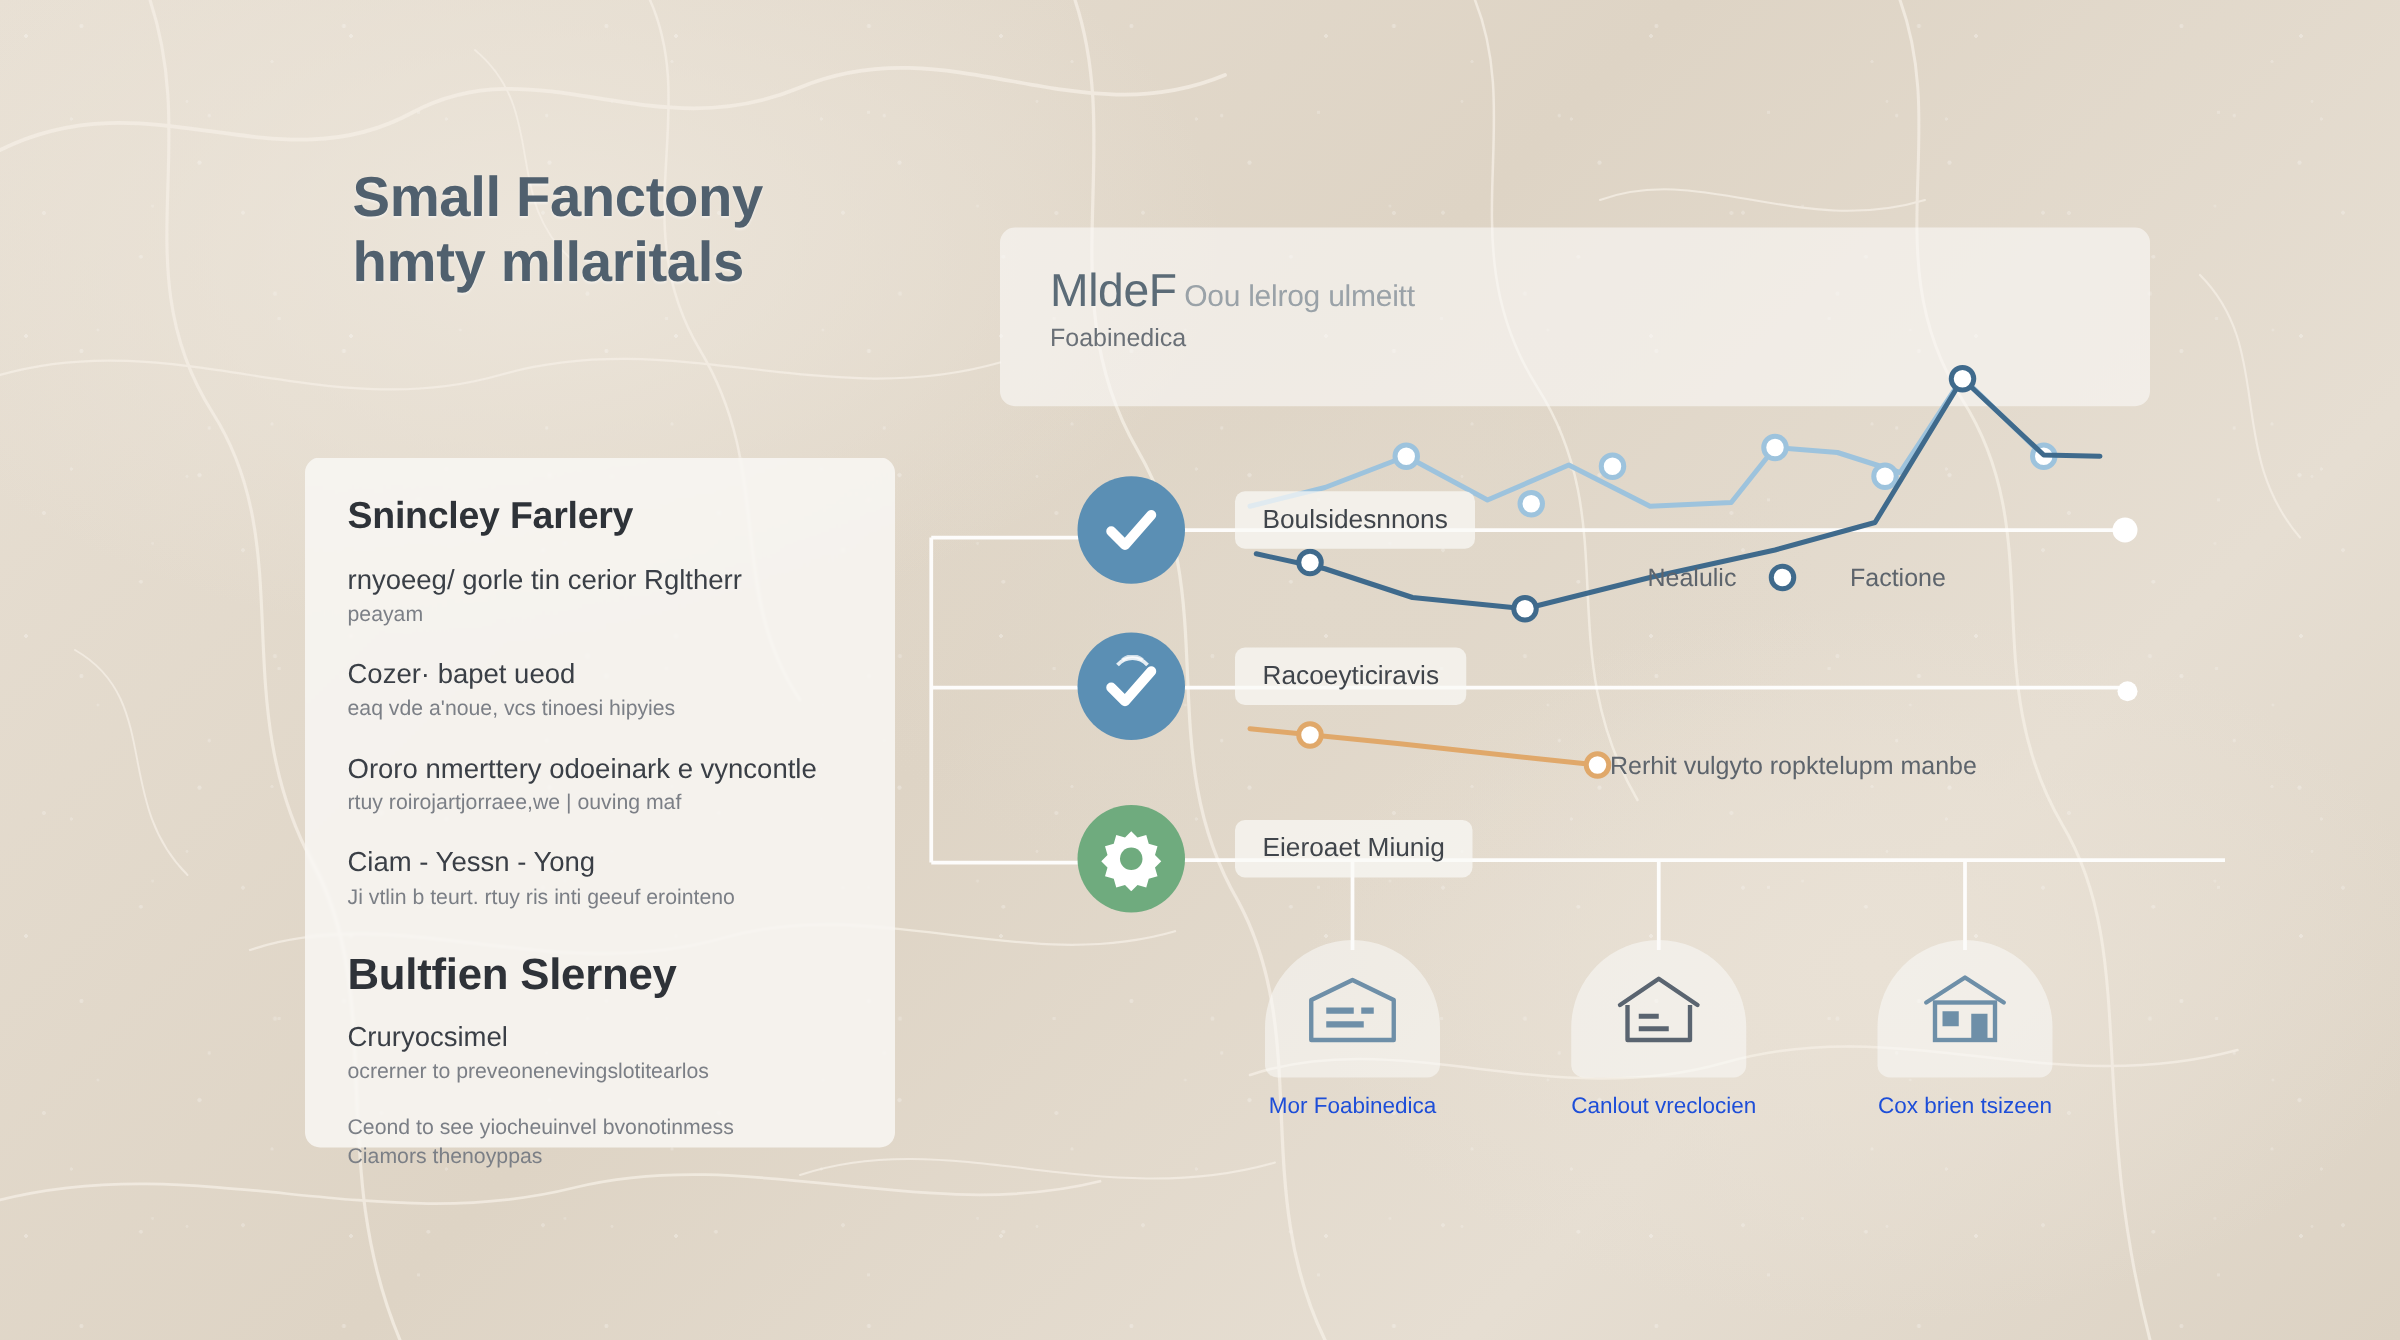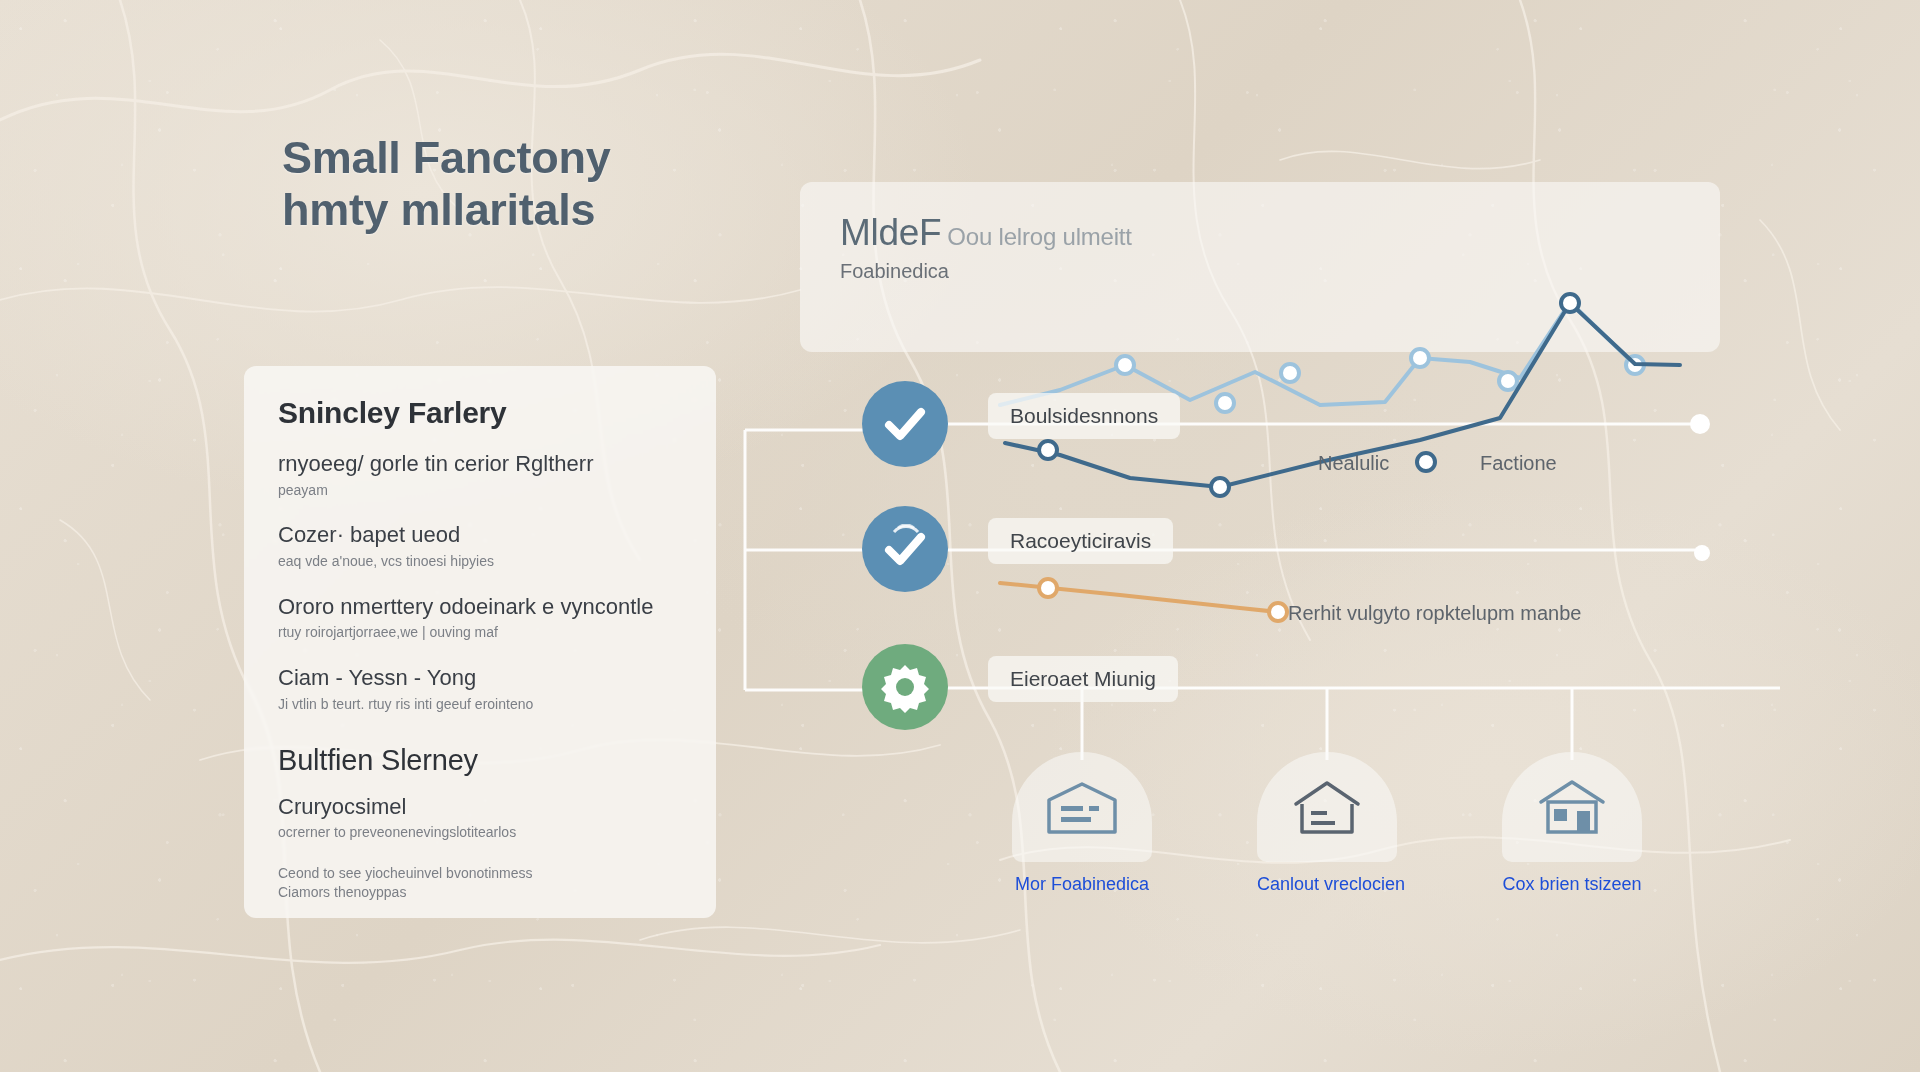--- a/index.html
+++ b/index.html
@@ -82,46 +82,46 @@
     backdrop-filter: blur(1px);
   }
   .lc-h1 {
     font-size: 30px;
     font-weight: bold;
     color: #2e3238;
     margin-bottom: 20px;
     letter-spacing: -.2px;
   }
   .lc-h2 {
-    font-size: 29px;
-    font-weight: normal;
+    font-size: 35px;
+    font-weight: bold;
     color: #2e3238;
     margin: 30px 0 16px 0;
     letter-spacing: -.2px;
   }
   .lc-item { margin-bottom: 22px; }
   .lc-item-title {
     font-size: 22px;
     color: #3a3f46;
     line-height: 1.25;
     margin-bottom: 3px;
   }
   .lc-item-desc {
-    font-size: 14px;
+    font-size: 17px;
     color: #7b7f86;
     line-height: 1.35;
   }
 
   
   .right-panel {
     position: absolute;
     left: 800px;
     top: 182px;
     width: 920px;
-    height: 170px;
+    height: 143px;
     background: rgba(250,249,247,.62);
     border-radius: 12px;
     padding: 30px 40px;
   }
   .rp-title-row { display: flex; align-items: baseline; gap: 6px; }
   .rp-title-strong {
     font-size: 37px;
     color: #5b6b77;
     letter-spacing: -.3px;
   }

